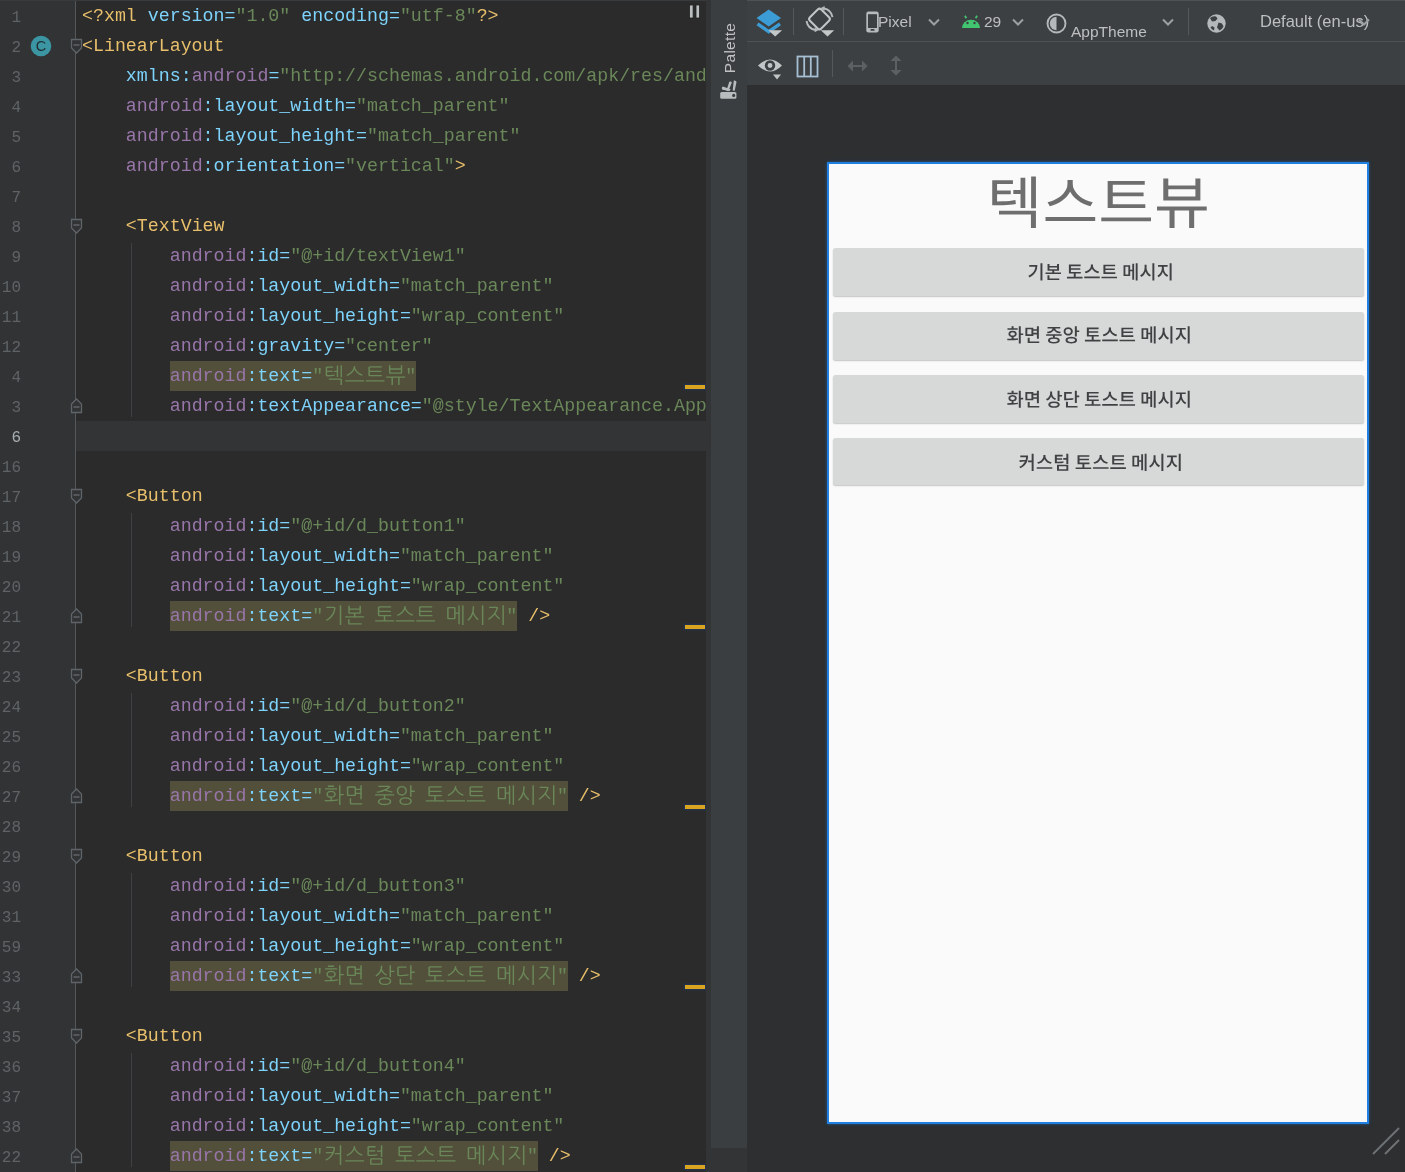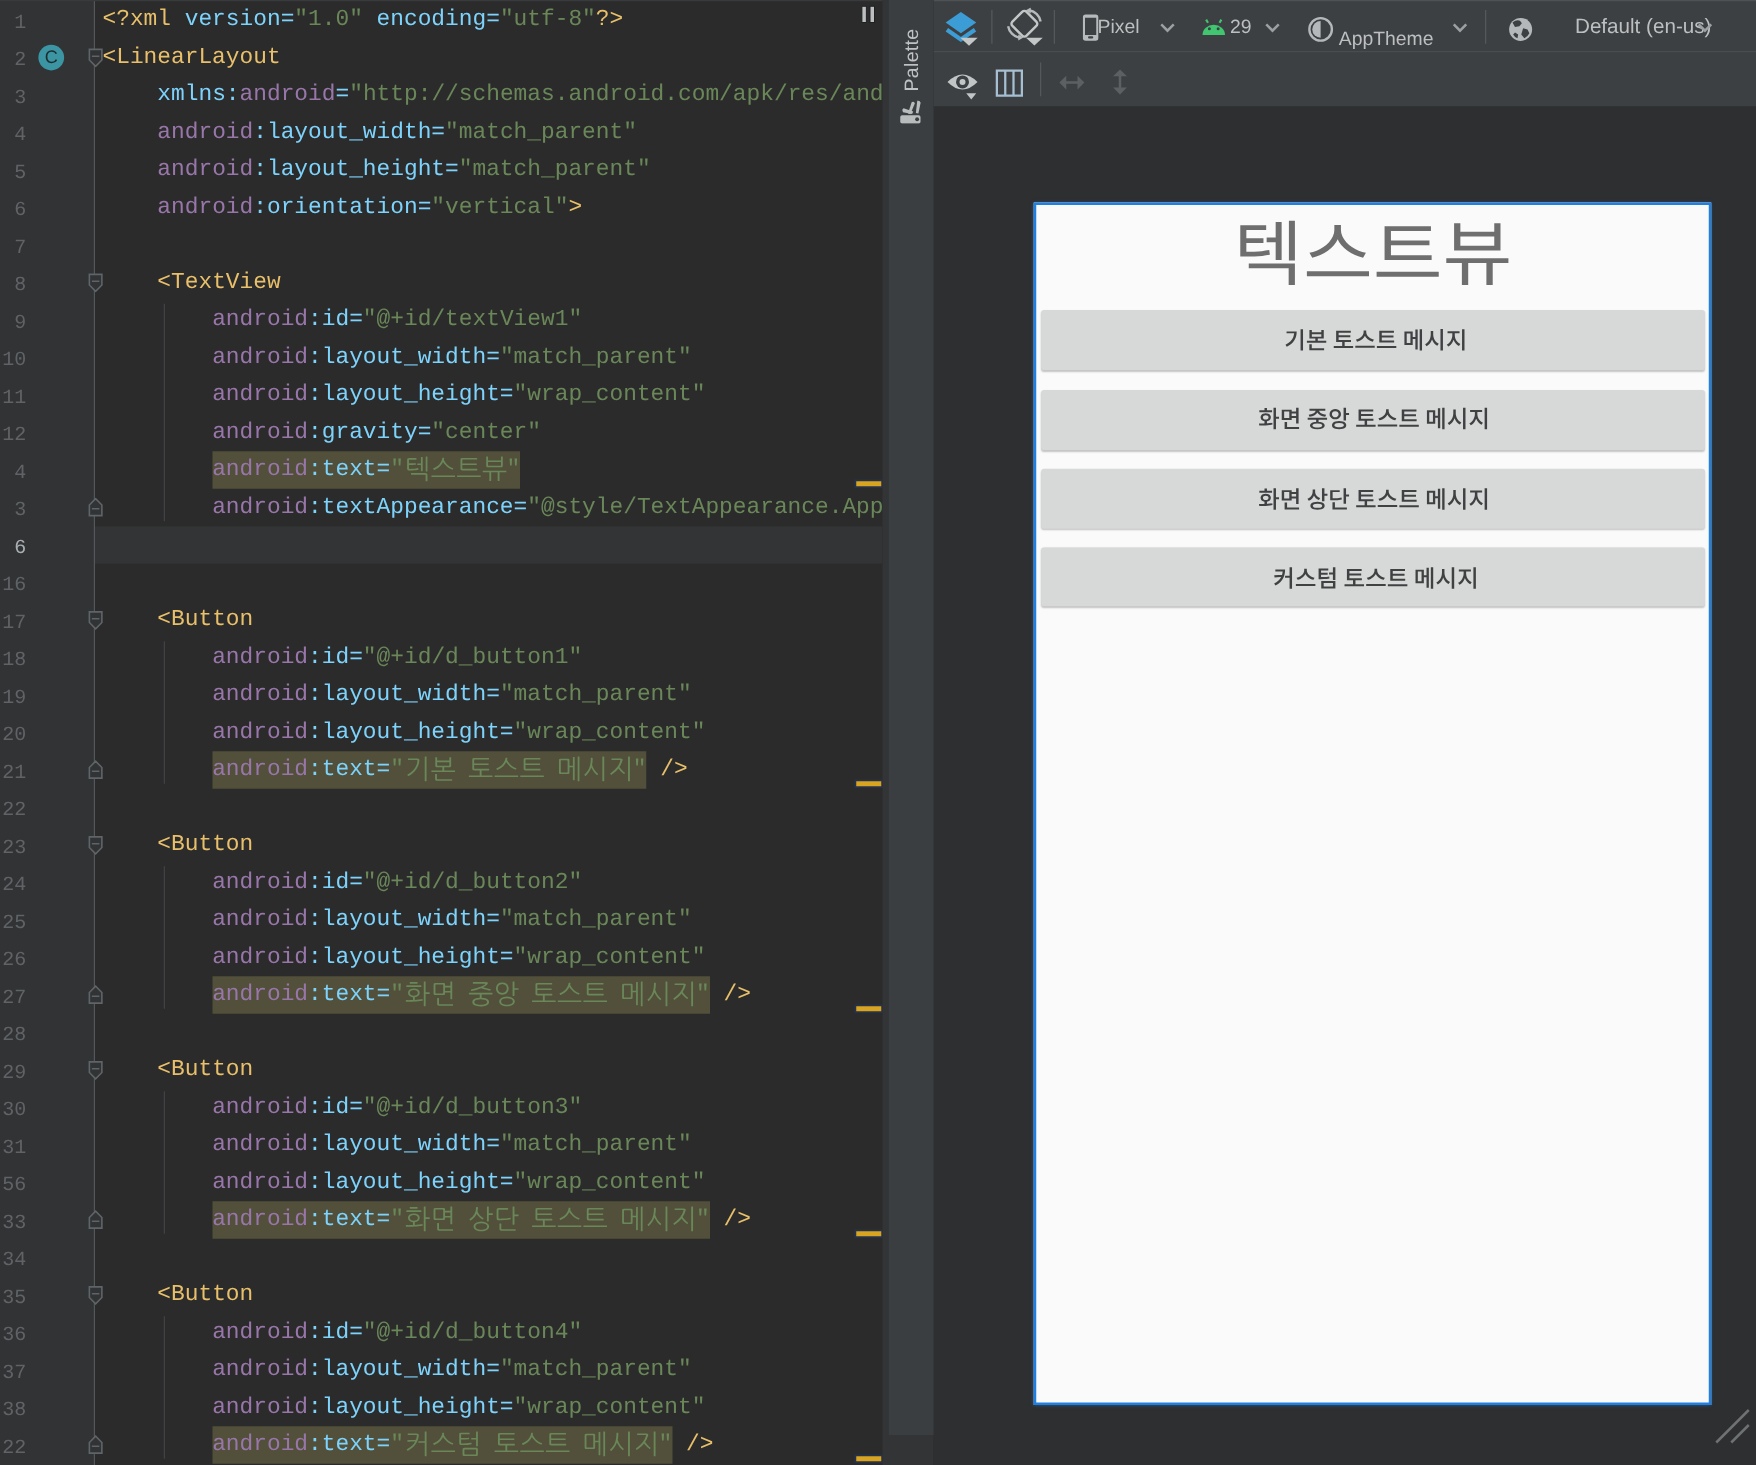--- a/index.html
+++ b/index.html
@@ -70,21 +70,21 @@
       <div class="gn">22</div>
       <div class="gn">23</div>
       <div class="gn">24</div>
       <div class="gn">25</div>
       <div class="gn">26</div>
       <div class="gn">27</div>
       <div class="gn">28</div>
       <div class="gn">29</div>
       <div class="gn">30</div>
       <div class="gn">31</div>
-      <div class="gn">56</div>
+      <div class="gn">59</div>
       <div class="gn">33</div>
       <div class="gn">34</div>
       <div class="gn">35</div>
       <div class="gn">36</div>
       <div class="gn">37</div>
       <div class="gn">38</div>
       <div class="gn">22</div>
     </div>
     <div id="code"><div class="ln"><i class="y">&lt;?xml</i><i class="n"> version=</i><i class="g">"1.0"</i><i class="n"> encoding=</i><i class="g">"utf-8"</i><i class="y">?&gt;</i></div><div class="ln"><i class="y">&lt;LinearLayout</i></div><div class="ln">    <i class="n">xmlns:</i><i class="p">android</i><i class="n">=</i><i class="g">"http://schemas.android.com/apk/res/android"</i></div><div class="ln">    <i class="p">android</i><i class="n">:layout_width=</i><i class="g">"match_parent"</i></div><div class="ln">    <i class="p">android</i><i class="n">:layout_height=</i><i class="g">"match_parent"</i></div><div class="ln">    <i class="p">android</i><i class="n">:orientation=</i><i class="g">"vertical"</i><i class="y">&gt;</i></div><div class="ln"></div><div class="ln">    <i class="y">&lt;TextView</i></div><div class="ln">        <i class="p">android</i><i class="n">:id=</i><i class="g">"@+id/textView1"</i></div><div class="ln">        <i class="p">android</i><i class="n">:layout_width=</i><i class="g">"match_parent"</i></div><div class="ln">        <i class="p">android</i><i class="n">:layout_height=</i><i class="g">"wrap_content"</i></div><div class="ln">        <i class="p">android</i><i class="n">:gravity=</i><i class="g">"center"</i></div><div class="ln">        <i class="p">android</i><i class="n">:text=</i><i class="g">"</i><i class="k" style="width:82.1px"></i><i class="g">"</i></div><div class="ln">        <i class="p">android</i><i class="n">:textAppearance=</i><i class="g">"@style/TextAppearance.AppCompat.Large"</i></div><div class="ln"></div><div class="ln"></div><div class="ln">    <i class="y">&lt;Button</i></div><div class="ln">        <i class="p">android</i><i class="n">:id=</i><i class="g">"@+id/d_button1"</i></div><div class="ln">        <i class="p">android</i><i class="n">:layout_width=</i><i class="g">"match_parent"</i></div><div class="ln">        <i class="p">android</i><i class="n">:layout_height=</i><i class="g">"wrap_content"</i></div><div class="ln">        <i class="p">android</i><i class="n">:text=</i><i class="g">"</i><i class="k" style="width:183.1px"></i><i class="g">"</i> <i class="y">/&gt;</i></div><div class="ln"></div><div class="ln">    <i class="y">&lt;Button</i></div><div class="ln">        <i class="p">android</i><i class="n">:id=</i><i class="g">"@+id/d_button2"</i></div><div class="ln">        <i class="p">android</i><i class="n">:layout_width=</i><i class="g">"match_parent"</i></div><div class="ln">        <i class="p">android</i><i class="n">:layout_height=</i><i class="g">"wrap_content"</i></div><div class="ln">        <i class="p">android</i><i class="n">:text=</i><i class="g">"</i><i class="k" style="width:233.7px"></i><i class="g">"</i> <i class="y">/&gt;</i></div><div class="ln"></div><div class="ln">    <i class="y">&lt;Button</i></div><div class="ln">        <i class="p">android</i><i class="n">:id=</i><i class="g">"@+id/d_button3"</i></div><div class="ln">        <i class="p">android</i><i class="n">:layout_width=</i><i class="g">"match_parent"</i></div><div class="ln">        <i class="p">android</i><i class="n">:layout_height=</i><i class="g">"wrap_content"</i></div><div class="ln">        <i class="p">android</i><i class="n">:text=</i><i class="g">"</i><i class="k" style="width:233.7px"></i><i class="g">"</i> <i class="y">/&gt;</i></div><div class="ln"></div><div class="ln">    <i class="y">&lt;Button</i></div><div class="ln">        <i class="p">android</i><i class="n">:id=</i><i class="g">"@+id/d_button4"</i></div><div class="ln">        <i class="p">android</i><i class="n">:layout_width=</i><i class="g">"match_parent"</i></div><div class="ln">        <i class="p">android</i><i class="n">:layout_height=</i><i class="g">"wrap_content"</i></div><div class="ln">        <i class="p">android</i><i class="n">:text=</i><i class="g">"</i><i class="k" style="width:203.7px"></i><i class="g">"</i> <i class="y">/&gt;</i></div></div>
     <div class="wmark" style="top:384.7px"></div>

